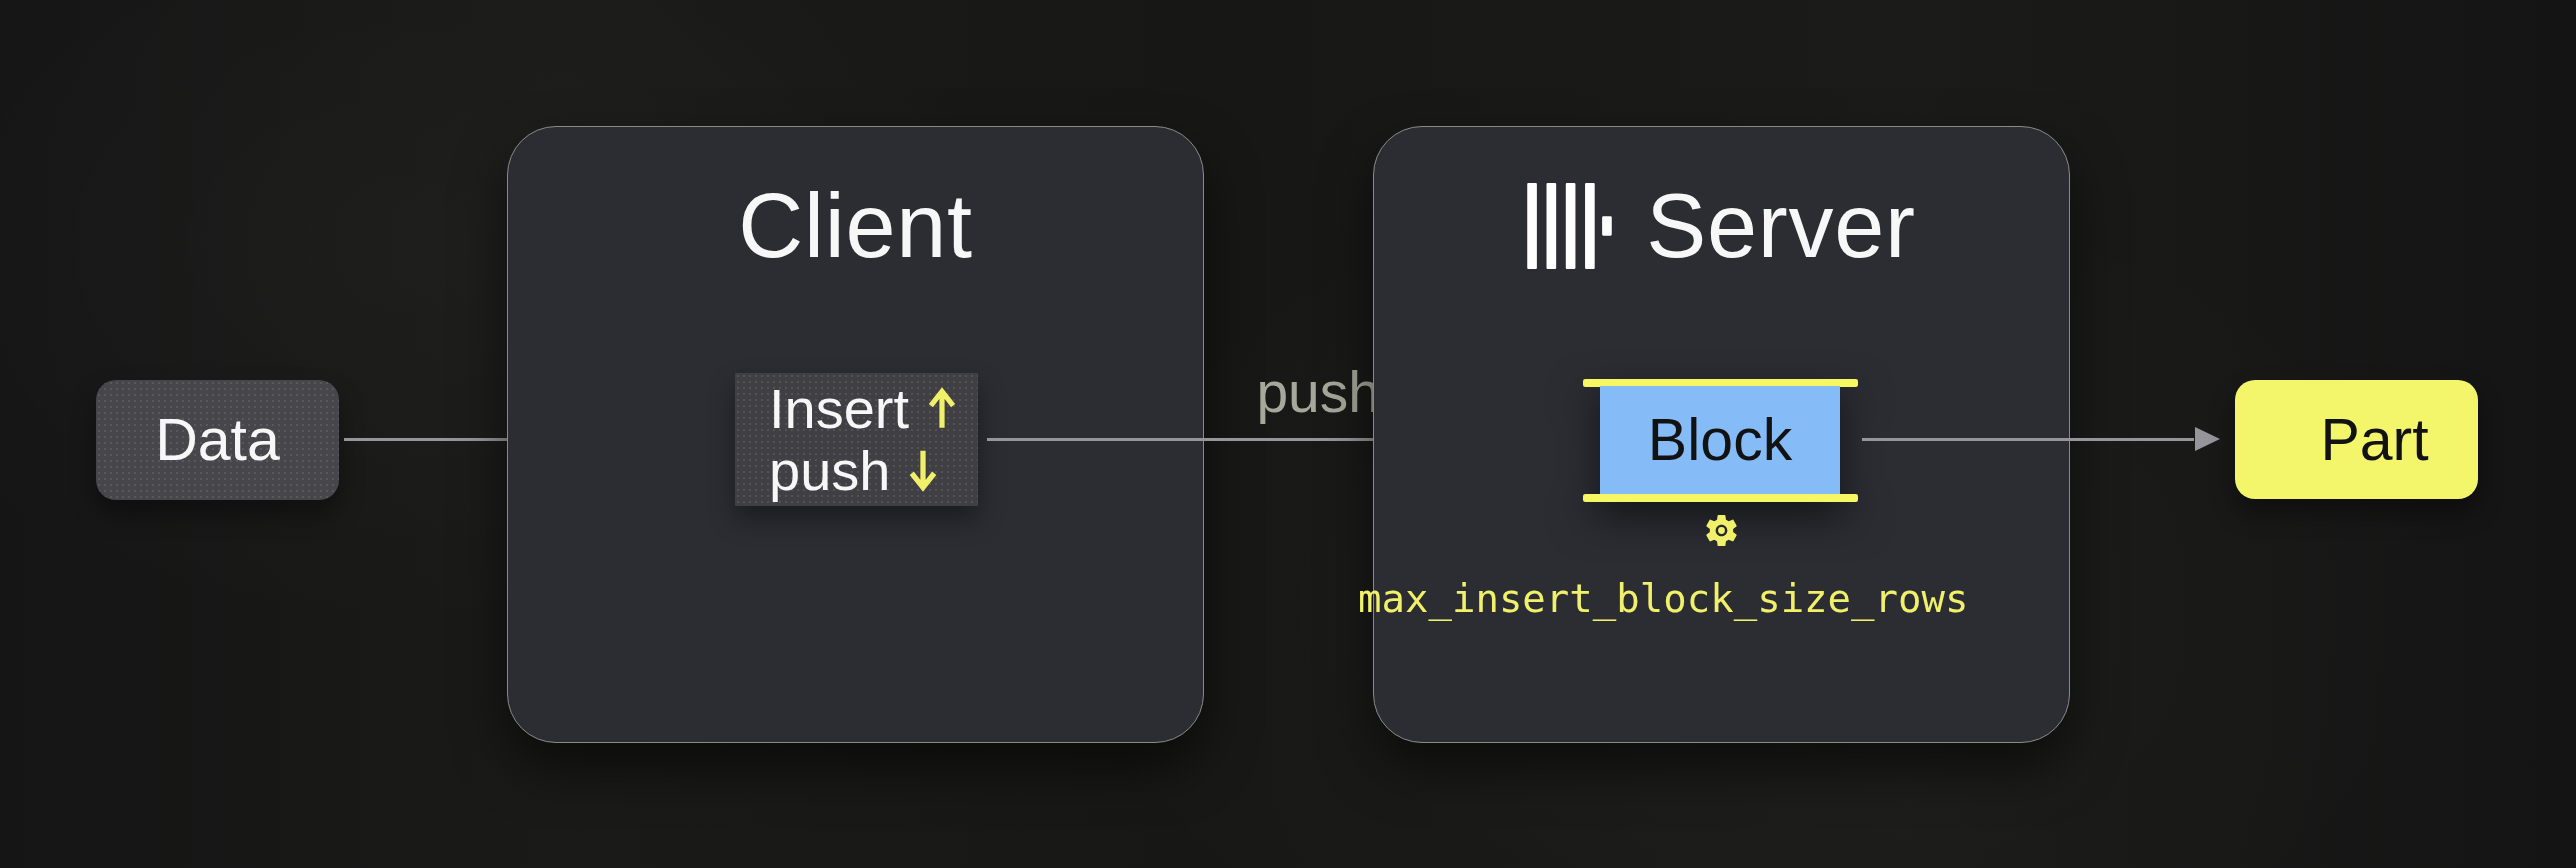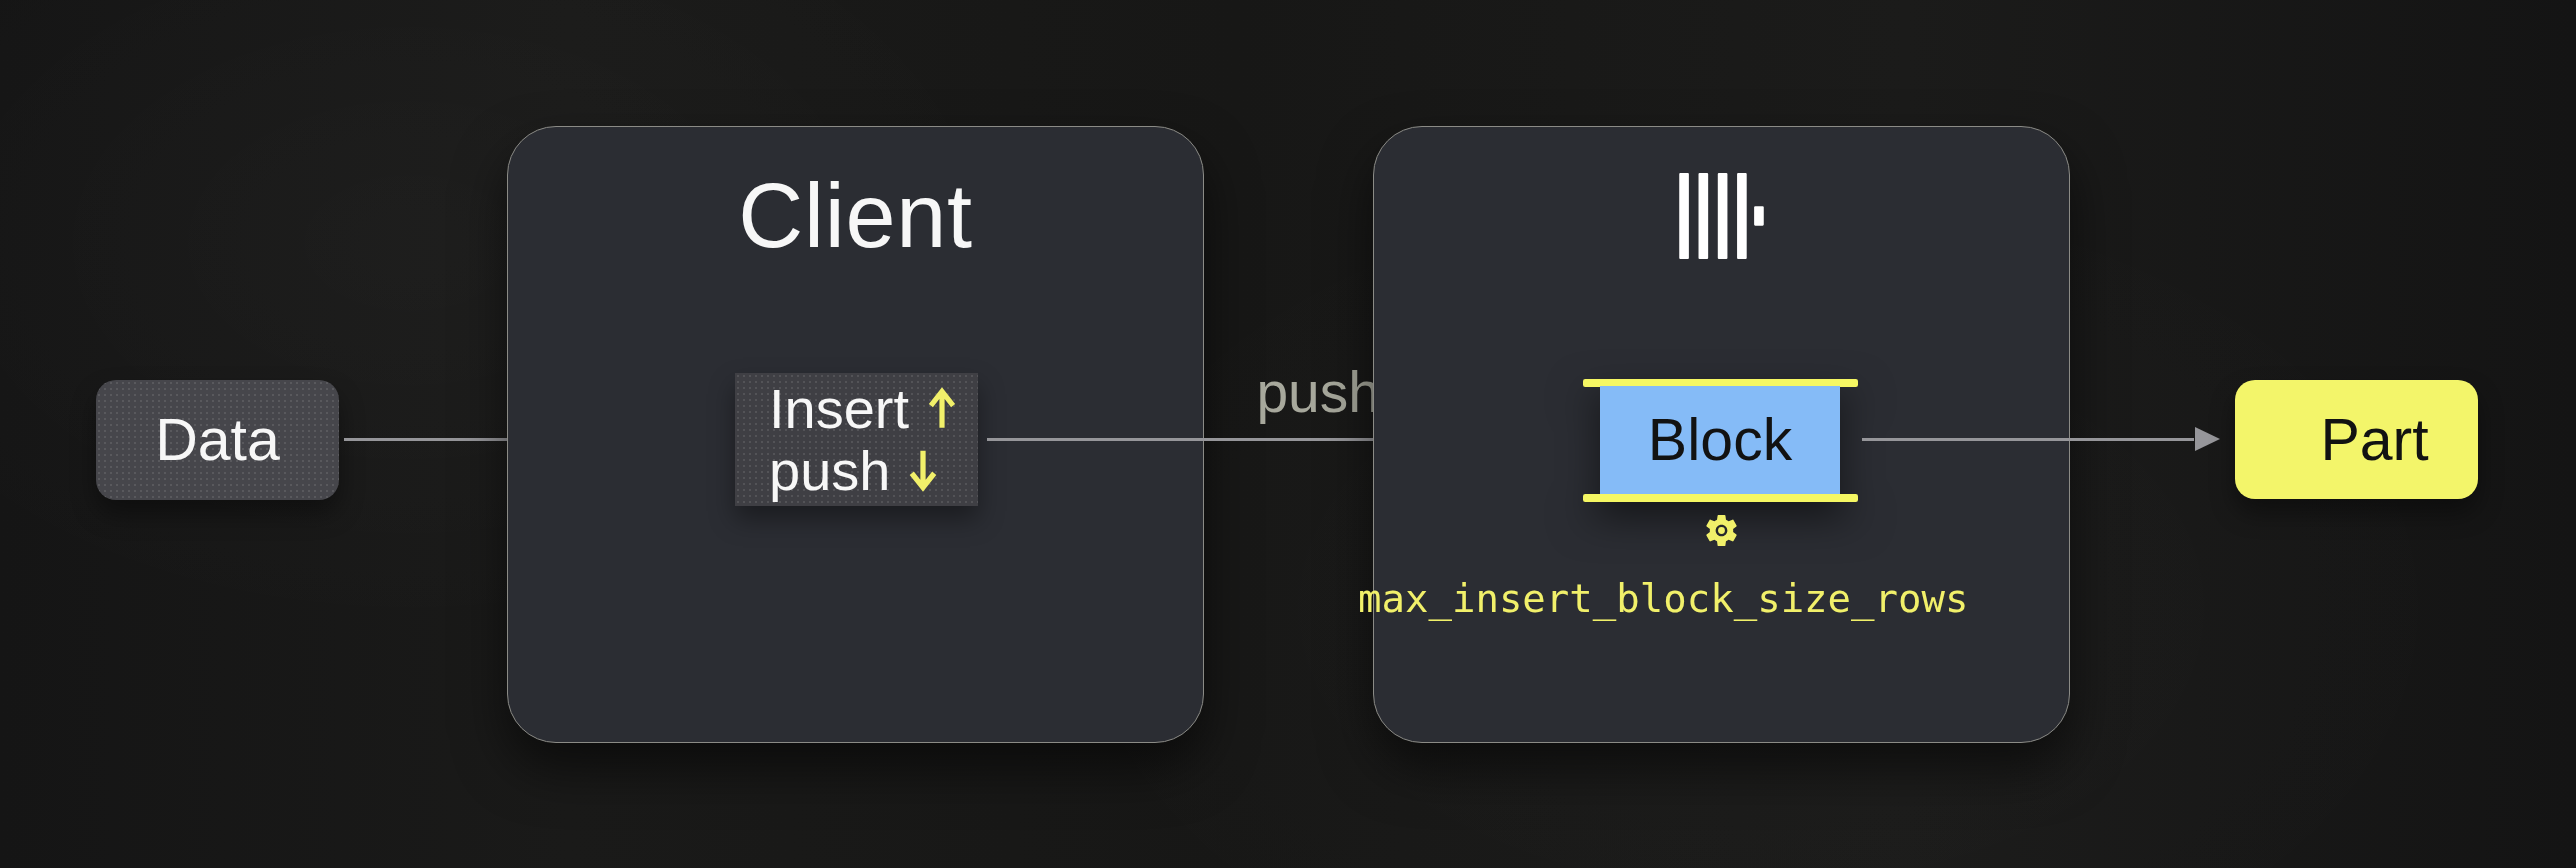--- a/index.html
+++ b/index.html
@@ -31,21 +31,21 @@
 
   
   .panel{
     position:absolute;top:126px;width:697px;height:617px;
     background:var(--panel-fill);
     border:1.9px solid var(--panel-border);
     border-radius:49px;
     box-shadow:0 25px 52px rgba(0,0,0,0.55);
   }
   .panel-title{
-    position:absolute;left:0;right:0;top:167px;height:98px;
+    position:absolute;left:0;right:0;top:177px;height:98px;
     display:flex;align-items:center;justify-content:center;gap:34px;
     color:var(--white-text);font-size:90px;font-weight:400;letter-spacing:0.7px;
   }
 
   
   .node{
     position:absolute;display:flex;align-items:center;justify-content:center;
     font-size:59px;box-shadow:0 13.4px 24px rgba(0,0,0,0.38);border-radius:20px;
   }
   .dotted{
@@ -146,20 +146,21 @@
 
   <div class="panel" style="left:1373px;width:697px;"></div>
   <div class="panel-title" style="left:1373px;width:697px;">
     <svg class="logo-icon" width="85" height="86" viewBox="0 0 114 116" fill="#ffffff">
       <rect x="0" y="0" width="13" height="116" rx="1.5"></rect>
       <rect x="26" y="0" width="13" height="116" rx="1.5"></rect>
       <rect x="52" y="0" width="13" height="116" rx="1.5"></rect>
       <rect x="78" y="0" width="13" height="116" rx="1.5"></rect>
       <rect x="101" y="45" width="13" height="26" rx="1.5"></rect>
     </svg>
+    <span>Server</span>
   </div>
 
   <div class="block-assembly">
     <div class="block-bar top"></div>
     <div class="block-body">
       <span>Block</span>
     </div>
     <div class="block-bar bottom"></div>
   </div>
 

